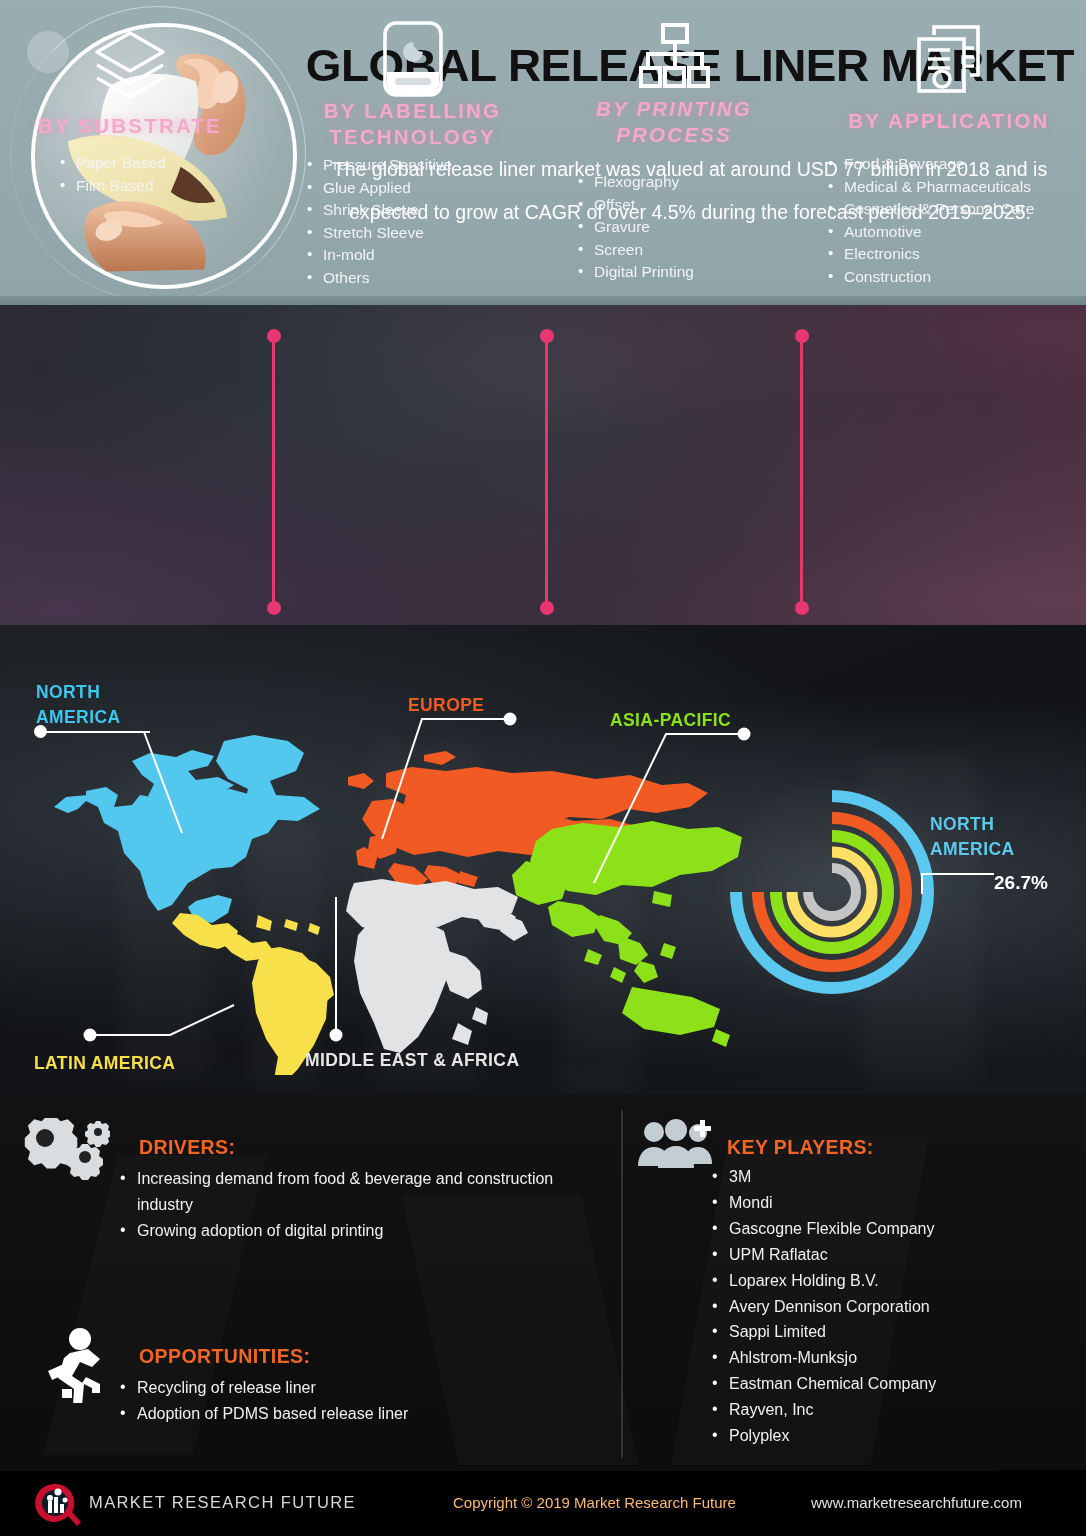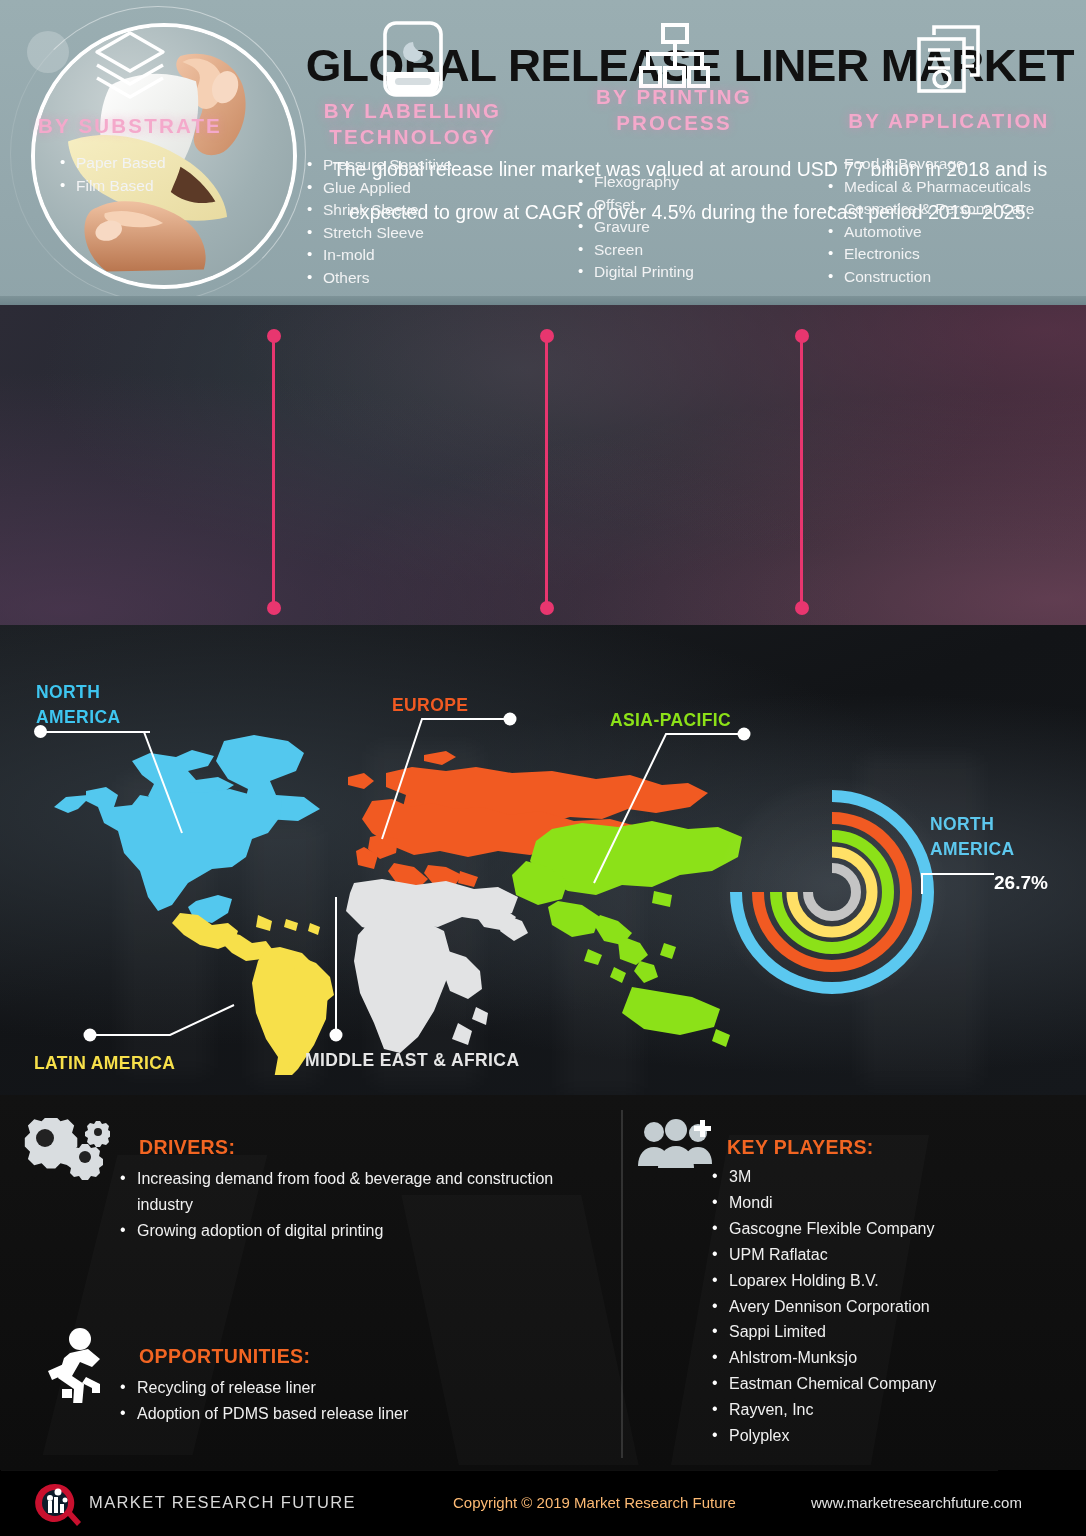--- a/index.html
+++ b/index.html
@@ -239,21 +239,21 @@
 <div class="seg" style="left:556px;width:236px;">
   <div class="seg-icon" style="top:22px;">
     <svg width="72" height="70" viewBox="0 0 72 70" fill="none" stroke="#ffffff" stroke-width="4">
       <rect x="25" y="3" width="24" height="17"></rect>
       <path d="M37 20 v12 M10 44 v-12 h54 v12 M37 32 v12"></path>
       <rect x="3" y="46" width="19" height="18"></rect>
       <rect x="27" y="46" width="19" height="18"></rect>
       <rect x="51" y="46" width="19" height="18"></rect>
     </svg>
   </div>
-  <div class="seg-title" style="top:84px;">BY PRINTING PROCESS</div>
+  <div class="seg-title" style="top:96px;font-style:italic;">BY PRINTING PROCESS</div>
   <ul class="seg-list" style="left:22px;top:155px;margin-top:18px;">
     <li>Flexography</li>
     <li>Offset</li>
     <li>Gravure</li>
     <li>Screen</li>
     <li>Digital Printing</li>
   </ul>
 </div>
 
 <div class="divider" style="left:800px;"></div>
@@ -350,21 +350,21 @@
   <div class="lead" style="left:34px;top:100px;">
     <span class="dot" style="left:0;top:0;"></span>
     <span class="ln" style="left:10px;top:6px;width:106px;height:2px;"></span>
     <span class="ln" style="left:114px;top:6px;width:2px;height:1px;"></span>
     <span class="ln" style="left:114px;top:6px;width:2px;height:1px;"></span>
   </div>
   <svg style="position:absolute;left:34px;top:100px;width:160px;height:120px;">
     <polyline points="10,7 110,7 148,108" fill="none" stroke="#ffffff" stroke-width="2"></polyline>
   </svg>
 
-  <div class="maplabel" style="left:392px;top:68px;color:#f15a22;">EUROPE</div>
+  <div class="maplabel" style="left:408px;top:68px;color:#f15a22;">EUROPE</div>
   <svg style="position:absolute;left:380px;top:86px;width:140px;height:160px;">
     <polyline points="130,8 42,8 2,128" fill="none" stroke="#ffffff" stroke-width="2"></polyline>
     <circle cx="130" cy="8" r="6.5" fill="#ffffff"></circle>
   </svg>
 
   <div class="maplabel" style="left:610px;top:83px;color:#8ce118;">ASIA-PACIFIC</div>
   <svg style="position:absolute;left:576px;top:100px;width:180px;height:180px;">
     <polyline points="168,9 90,9 18,158" fill="none" stroke="#ffffff" stroke-width="2"></polyline>
     <circle cx="168" cy="9" r="6.5" fill="#ffffff"></circle>
   </svg>

